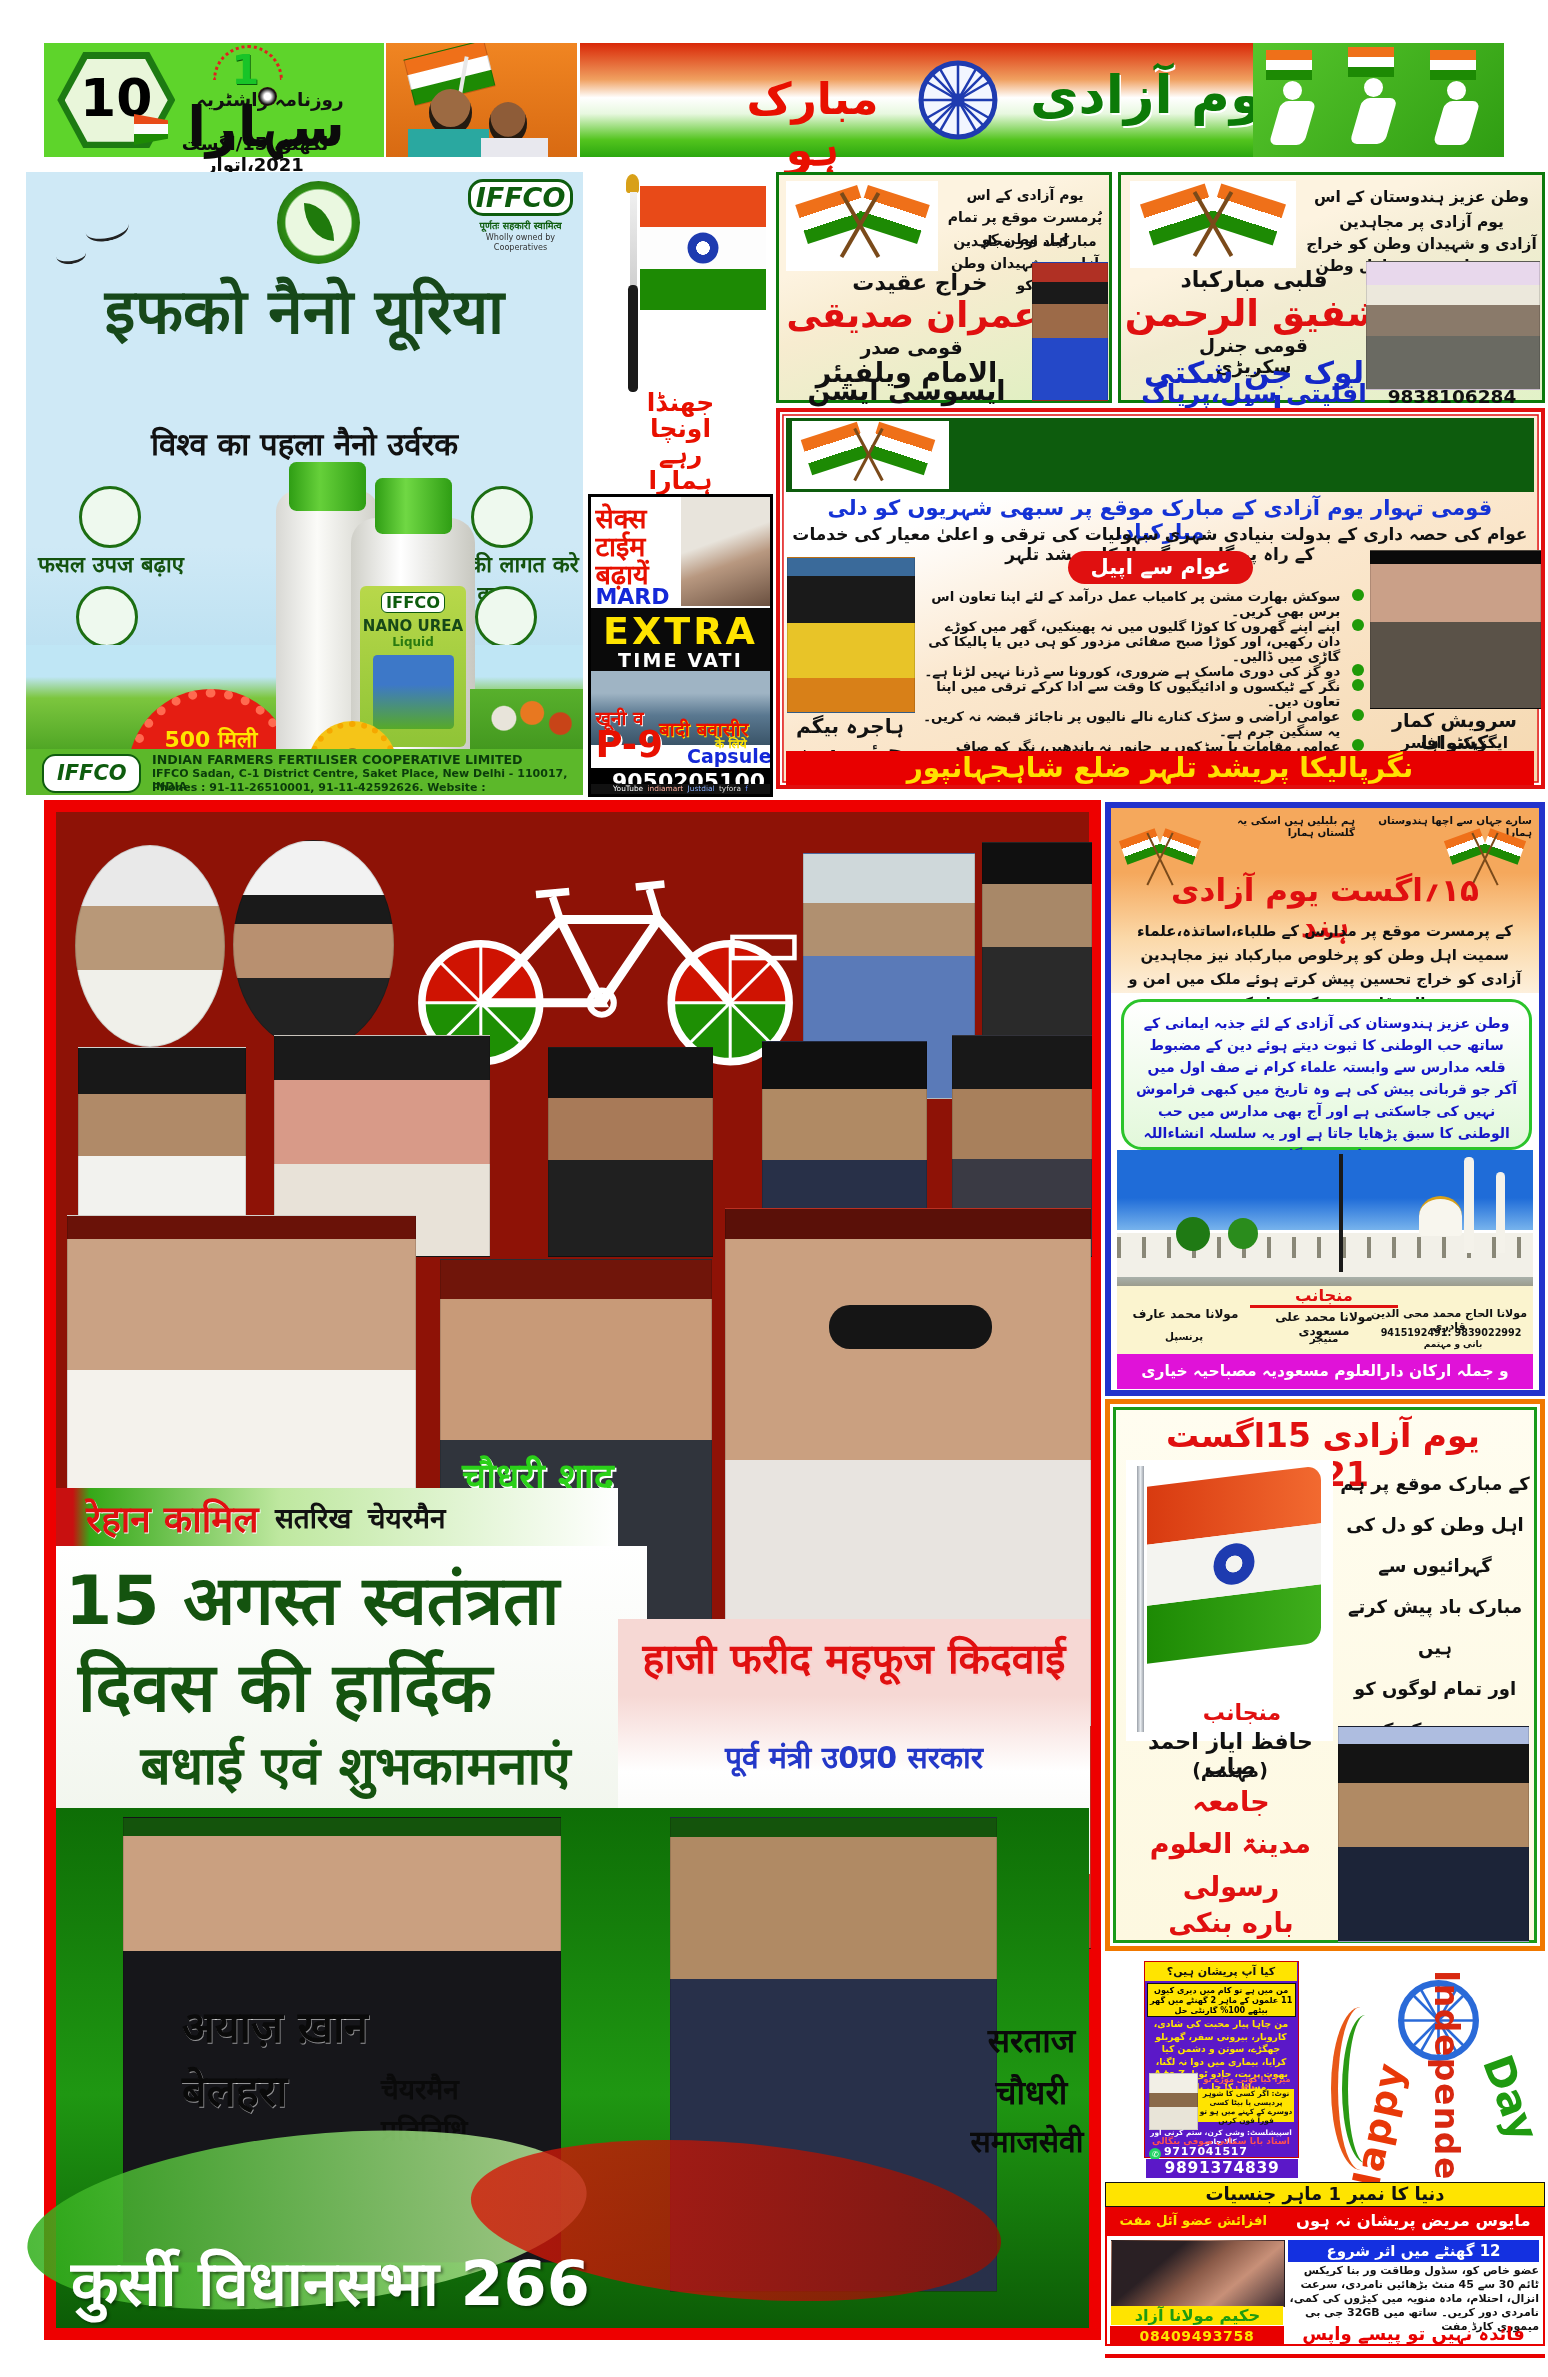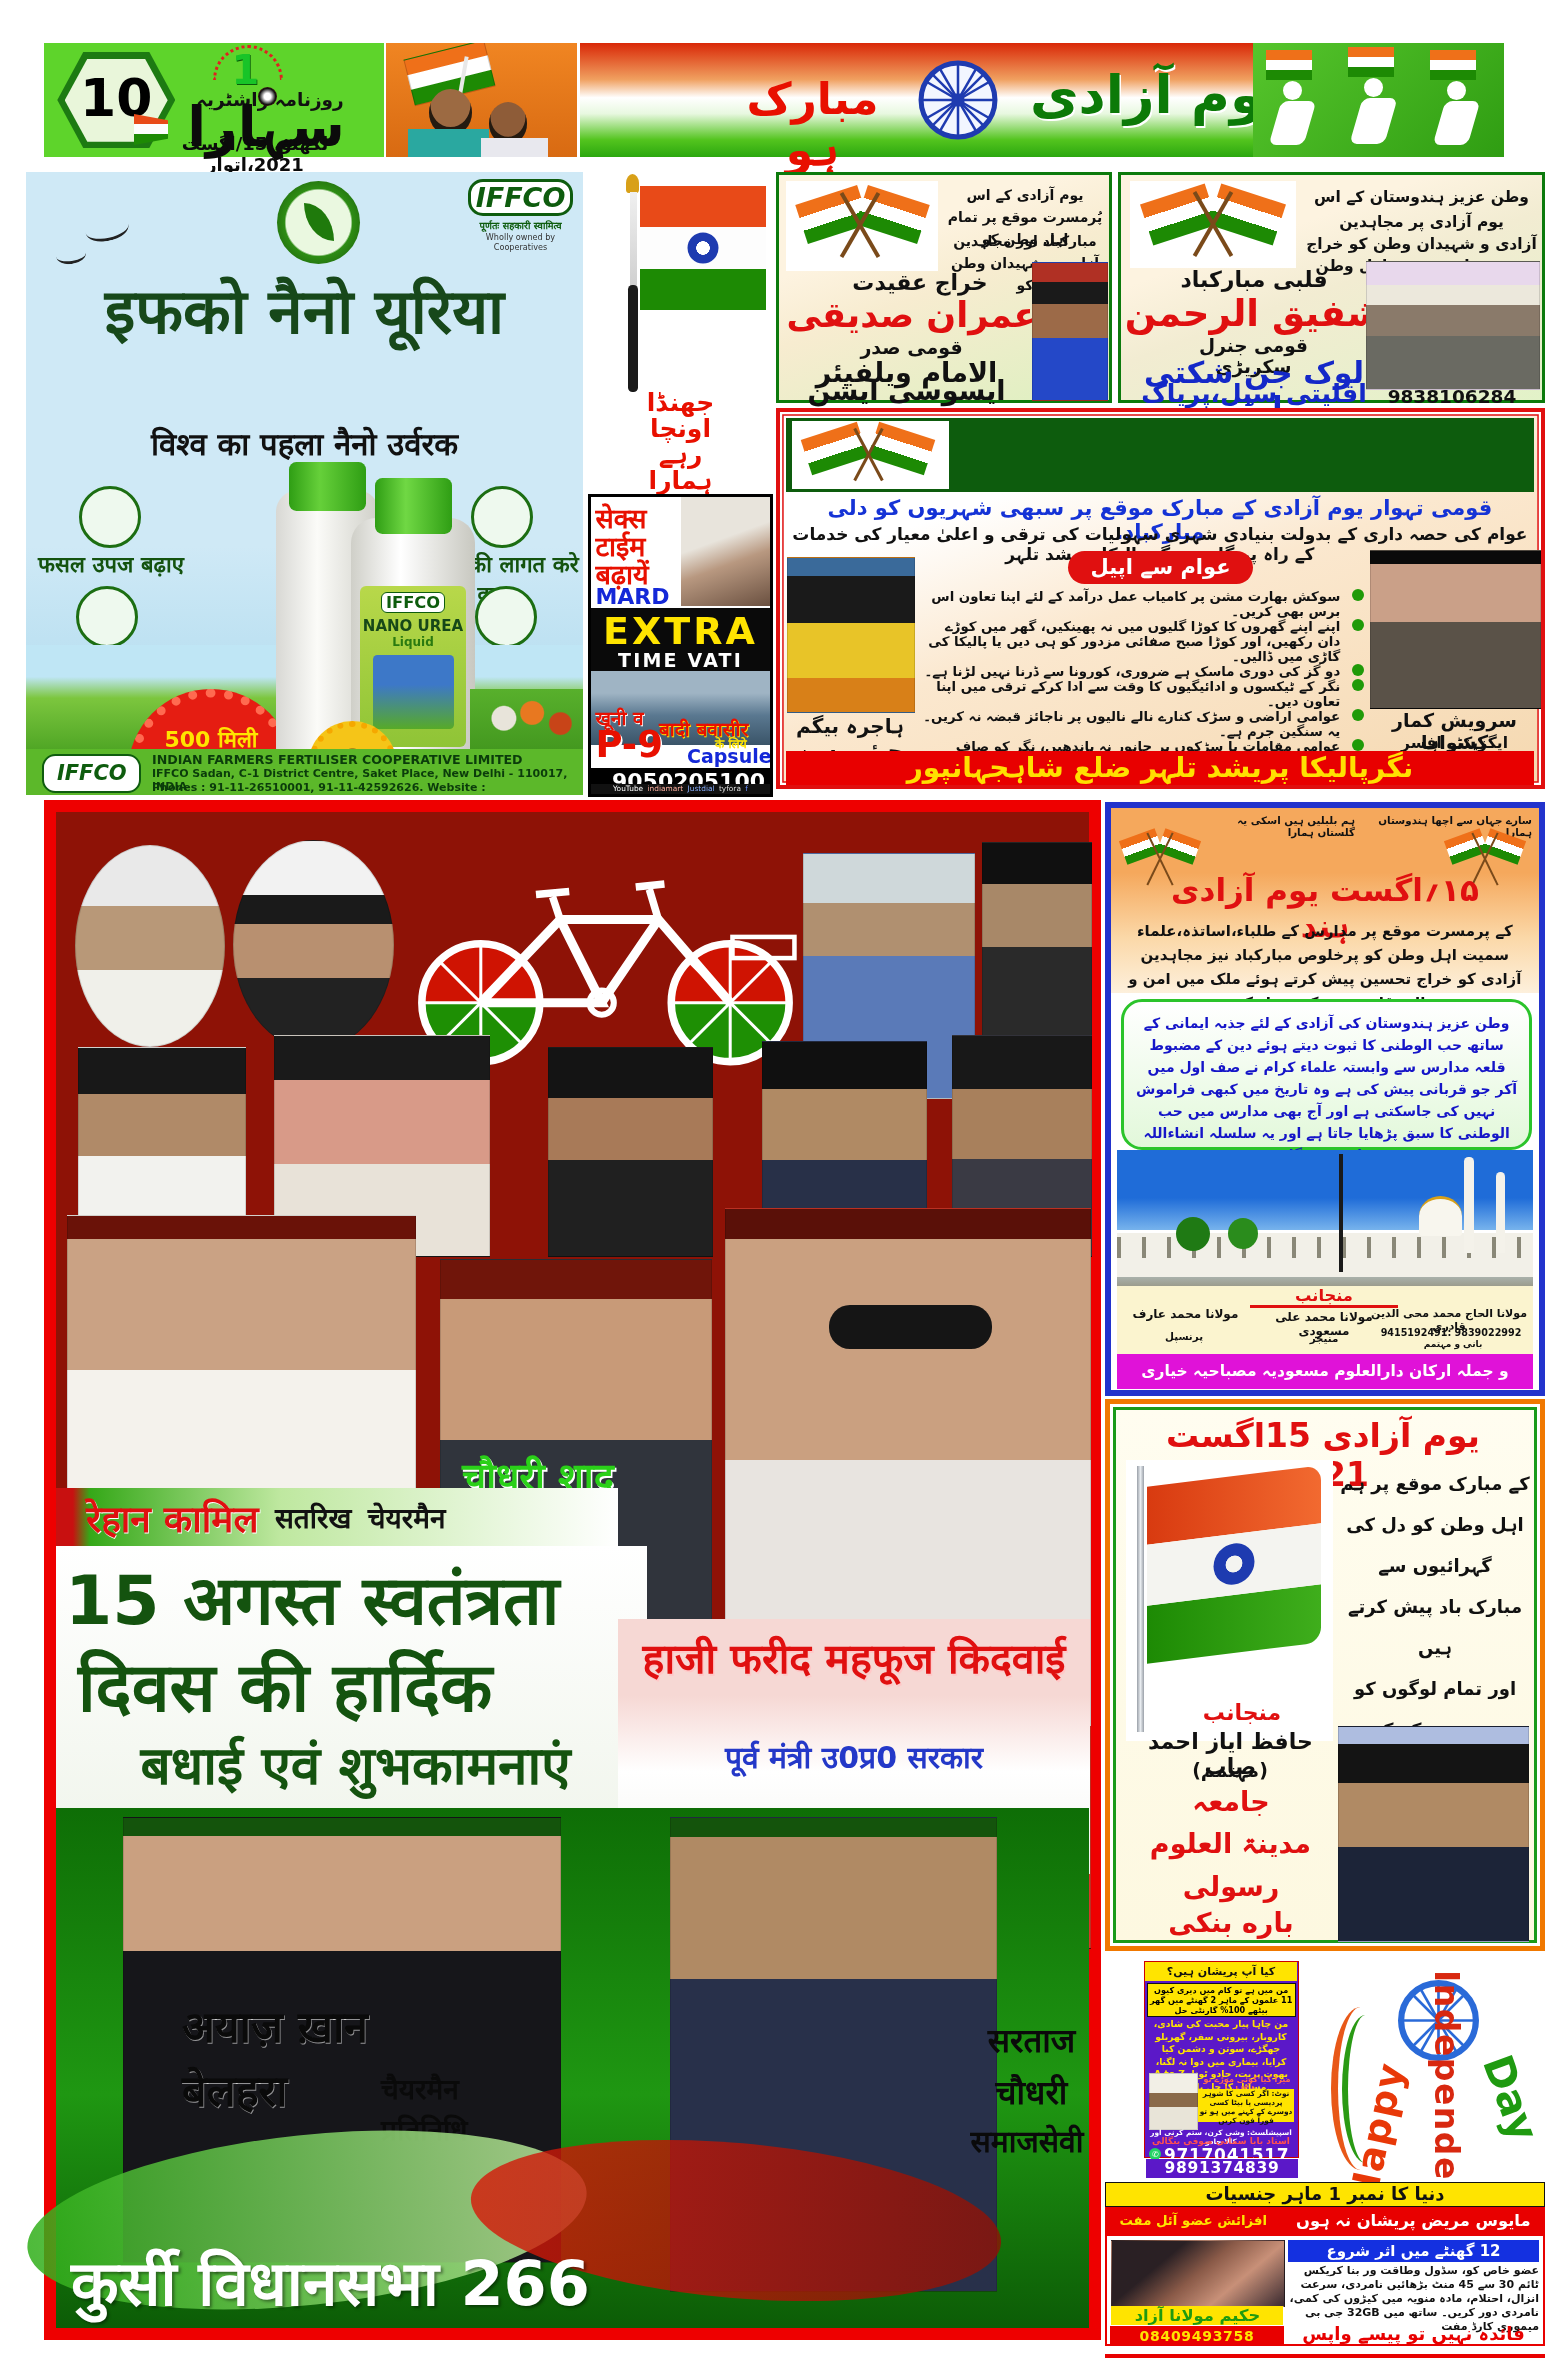--- a/index.html
+++ b/index.html
@@ -427,21 +427,21 @@
       <span>من میں ہے تو کام میں دیری کیوں 11 علموں کے ماہر</span>
       <span>2 گھنٹے میں گھر بیٹھے 100% گارنٹی حل</span>
     </div>
     <div class="a b rtl" style="left:3px;top:56px;width:146px;font-size:9.2px;line-height:12.6px;color:#ffe400;text-align:center">من چاہا پیار محبت کی شادی، کاروبار، بیرونی سفر، گھریلو جھگڑے، سوتن و دشمن کیا کرایا، بیماری میں دوا نہ لگنا، بھوت پریت، جادو ٹونا، A to Z مسائل کا حل پائیں۔</div>
     <div class="a ph" style="left:4.4px;top:111px;width:47px;height:55px;background:linear-gradient(180deg,#f2efe6 0 34%,#8a6a4a 34% 60%,#e8e4d8 60% 100%)"></div>
     <div class="a b rtl c" style="left:53px;top:112px;width:98px;font-size:8.1px;color:#ff6a50">میرا کیا کوئی موڑے تو منہ مانگا انعام</div>
     <div class="a b rtl c" style="left:53px;top:127px;width:96px;height:33px;background:#ffe400;color:#111;font-size:7.4px;line-height:9px">نوٹ: اگر کسی کا شوہر پردیسی یا بیٹا کسی دوسرے کے کہنے میں ہو تو فوراً فون کریں</div>
     <div class="a b rtl c" style="left:0;top:166px;width:152px;font-size:7.4px;color:#fff">اسپیشلسٹ: وشی کرن، ستم کرنی اور کالا جادو</div>
     <div class="a b rtl c" style="left:0;top:174px;width:152px;font-size:9px;color:#ff5050">استاد بابا سمانی صوفی بنگالی</div>
     <div class="a" style="left:4.4px;top:186px;width:12px;height:12px;border-radius:50%;background:#25d366;color:#fff;font-size:8.1px;text-align:center;line-height:12px">✆</div>
-    <div class="a b" style="left:19px;top:183px;width:133px;font-size:17px;color:#fff;letter-spacing:0.7px">9717041517</div>
+    <div class="a b" style="left:19px;top:183px;width:133px;font-size:11px;color:#fff;letter-spacing:0.7px">9717041517</div>
   </div>
   <div class="a b c" style="left:1146px;top:2159px;width:152px;font-size:15.5px;color:#5b18c8;letter-spacing:0.7px;background:#5b18c8;color:#fff;height:19px;line-height:18px">9891374839</div>
 
   <div class="a" style="left:1327px;top:1963px;width:214px;height:292px;background:#fff;overflow:hidden">
     <div class="a" style="left:67px;top:13.3px;width:89px;height:89px">
       <svg width="89" height="89" viewBox="0 0 100 100">
         <circle cx="50" cy="50" r="42" fill="none" stroke="#2a6ad8" stroke-width="7"></circle>
         <g stroke="#2a6ad8" stroke-width="3">
           <line x1="50" y1="8" x2="50" y2="92"></line>
             <line x1="8" y1="50" x2="92" y2="50"></line>

